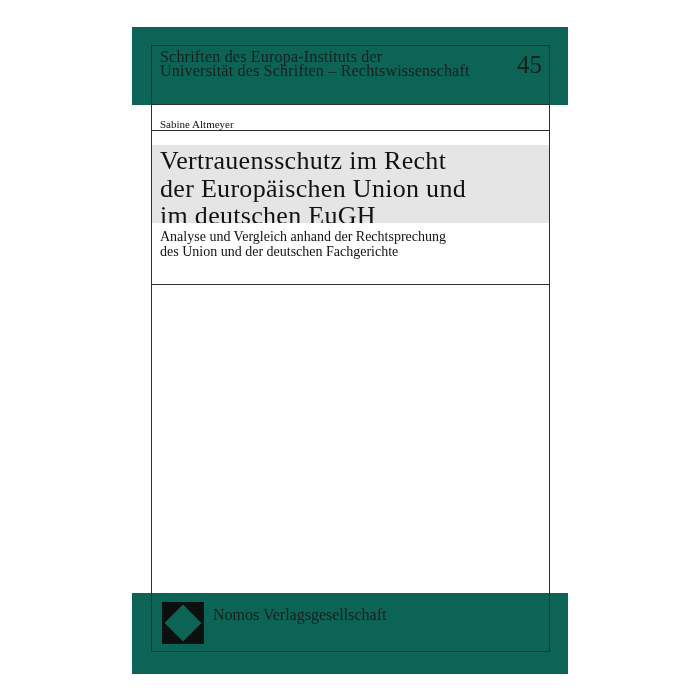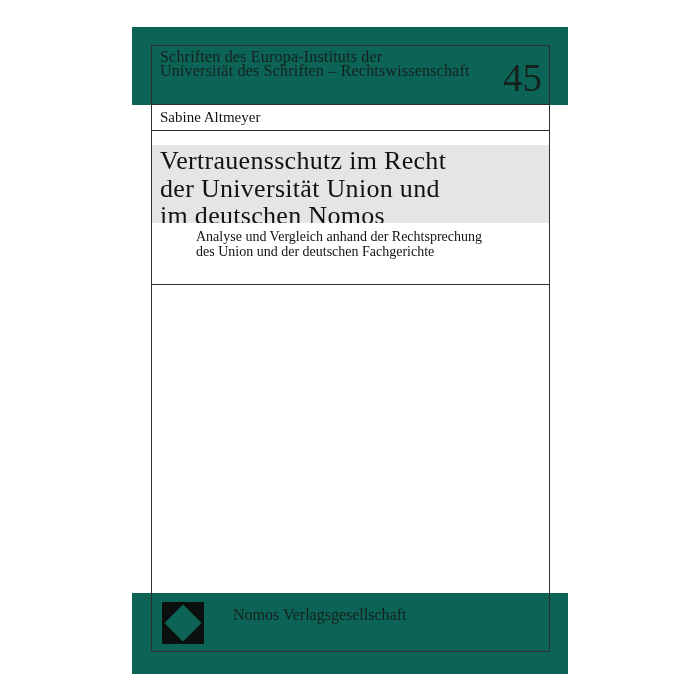--- a/index.html
+++ b/index.html
@@ -44,31 +44,30 @@
   }
   .series-line {
     font-size: 16px;
     line-height: 13.5px;
     letter-spacing: 0.2px;
     white-space: nowrap;
   }
   .volume {
     position: absolute;
     top: 2px; right: 7px;
-    font-size: 39px;
+    font-size: 25px;
     line-height: 34px;
     color: var(--color-ink-on-teal, #16211d);
-    margin-top: 13px;
   }
 
   .author {
     top: 58.5px; height: 26px;
-    display: flex; align-items: center;
+    display: flex; align-items: flex-end;
     padding-left: 8px;
-    font-size: 15px;
+    font-size: 11px;
     background: #ffffff;
     font-family: Liberation Serif, serif;
   }
 
   .title {
     top: 99px; height: 92px;
     padding: 2px 8px 0 8px;
     background: #e5e5e5;
   }
   .title-line {
@@ -80,21 +79,20 @@
 
   .subtitle {
     top: 176.5px; height: 62px;
     padding: 6px 8px 0 8px;
     background: #ffffff;
   }
   .subtitle-line {
     font-size: 14px;
     line-height: 15.5px;
     white-space: nowrap;
-    margin-left: 36px;
   }
 
   .blank {
     top: 238.5px; height: 308px;
     background: #ffffff;
   }
 
   .publisher {
     top: 546.5px; bottom: 0;
     color: var(--color-ink-on-teal, #16211d);
@@ -102,21 +100,21 @@
   .logo {
     position: absolute;
     left: 9.5px; top: 9.5px;
     width: 42px; height: 42px;
     display: block;
   }
   .logo-square { fill: #0b0f0d; }
   .logo-diamond { fill: var(--color-teal, #0c6456); }
   .publisher-text {
     position: absolute;
-    left: 61px; top: 13.5px; margin-left: 20px;
+    left: 61px; top: 13.5px;
   }
   .publisher-line {
     font-size: 16px;
     line-height: 17.5px;
     white-space: nowrap;
   }
 </style>
 </head>
 <body>
 
@@ -132,22 +130,22 @@
       <div class="series-line">Universität des Schriften – Rechtswissenschaft</div>
       <div class="volume">45</div>
     </div>
 
     <div class="sec author divided">
       <span>Sabine Altmeyer</span>
     </div>
 
     <div class="sec title divided">
       <div class="title-line">Vertrauensschutz im Recht</div>
-      <div class="title-line">der Universität Union und</div>
-      <div class="title-line">im deutschen Nomos</div>
+      <div class="title-line">der Europäischen Union und</div>
+      <div class="title-line">im deutschen EuGH</div>
     </div>
 
     <div class="sec subtitle divided">
       <div class="subtitle-line">Analyse und Vergleich anhand der Rechtsprechung</div>
       <div class="subtitle-line">des Union und der deutschen Fachgerichte</div>
     </div>
 
     <div class="sec blank"></div>
 
     <div class="sec publisher">

